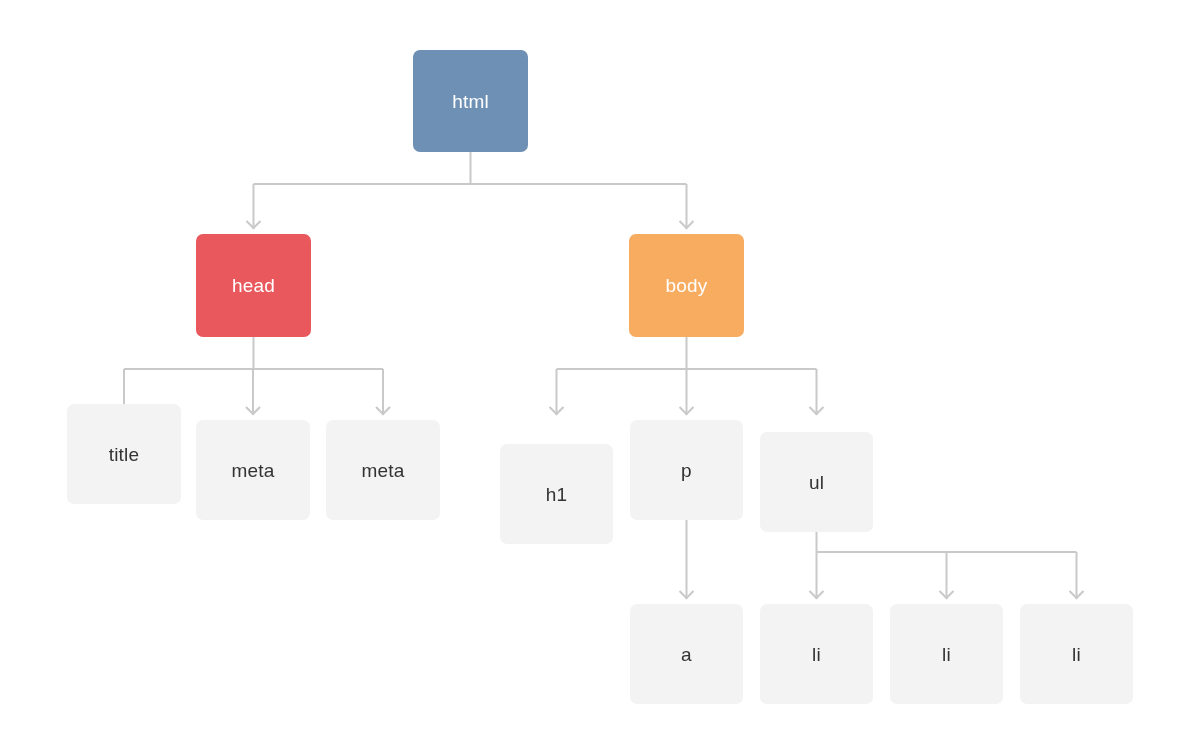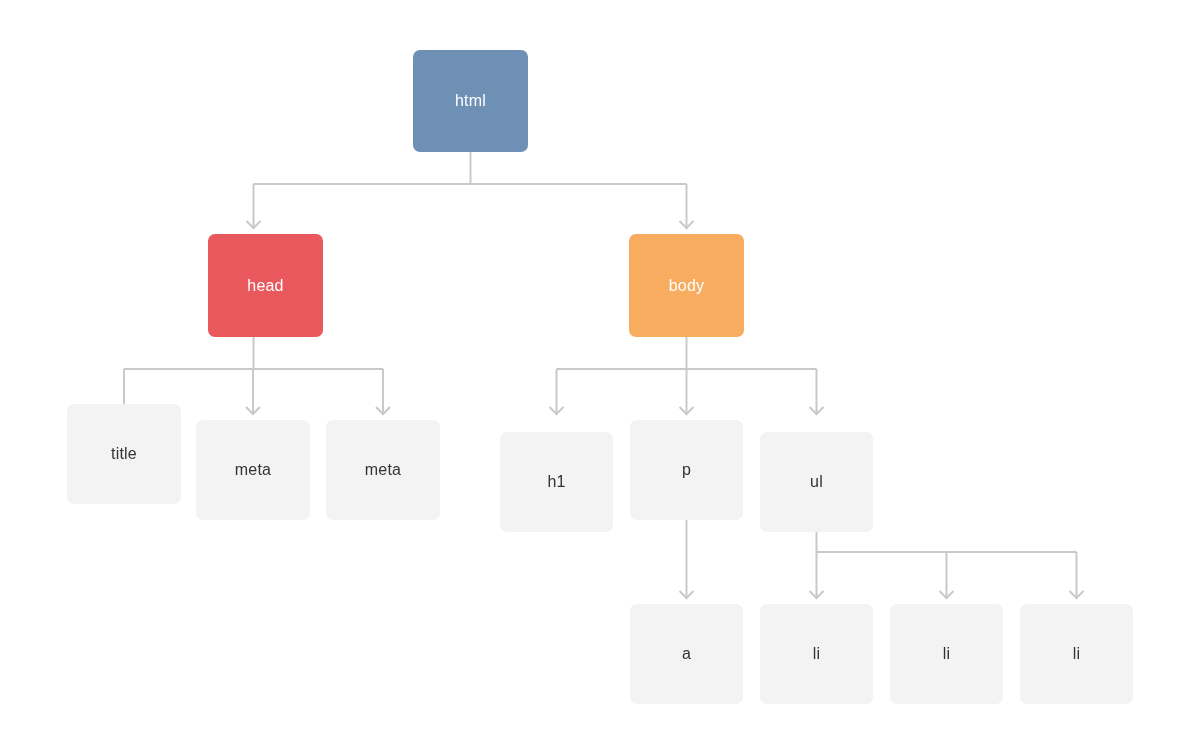--- a/index.html
+++ b/index.html
@@ -26,21 +26,21 @@
     height: 756px;
     pointer-events: none;
   }
   .node {
     position: absolute;
     box-sizing: border-box;
     border-radius: 7px;
     display: flex;
     align-items: center;
     justify-content: center;
-    font-size: 16px;
+    font-size: 19px;
     font-weight: 400;
     letter-spacing: 0.2px;
     line-height: 1;
     user-select: none;
   }
   .node-label {
     display: block;
   }
   .node.leaf {
     background: #f3f3f3;
@@ -94,36 +94,36 @@
       <line x1="816.5" y1="552" x2="816.5" y2="599" stroke="#c9c9c9" stroke-width="2" stroke-linecap="butt"></line>
       <path d="M 809.5 591 L 816.5 598 L 823.5 591" fill="none" stroke="#c9c9c9" stroke-width="2" stroke-linecap="butt" stroke-linejoin="miter"></path>
       <line x1="946.5" y1="552" x2="946.5" y2="599" stroke="#c9c9c9" stroke-width="2" stroke-linecap="butt"></line>
       <path d="M 939.5 591 L 946.5 598 L 953.5 591" fill="none" stroke="#c9c9c9" stroke-width="2" stroke-linecap="butt" stroke-linejoin="miter"></path>
       <line x1="1076.5" y1="552" x2="1076.5" y2="599" stroke="#c9c9c9" stroke-width="2" stroke-linecap="butt"></line>
       <path d="M 1069.5 591 L 1076.5 598 L 1083.5 591" fill="none" stroke="#c9c9c9" stroke-width="2" stroke-linecap="butt" stroke-linejoin="miter"></path>
     </svg>
 <div class="node root" style="left: 413px; top: 50px; width: 115px; height: 102px;">
       <span class="node-label">html</span>
     </div>
-    <div class="node head" style="left: 196px; top: 234px; width: 115px; height: 103px; margin-left: 12px;">
+    <div class="node head" style="left: 196px; top: 234px; width: 115px; height: 103px;">
       <span class="node-label">head</span>
     </div>
     <div class="node body" style="left: 629px; top: 234px; width: 115px; height: 103px;">
       <span class="node-label">body</span>
     </div>
     <div class="node leaf" style="left: 67px; top: 404px; width: 114px; height: 100px;">
       <span class="node-label">title</span>
     </div>
     <div class="node leaf" style="left: 196px; top: 420px; width: 114px; height: 100px;">
       <span class="node-label">meta</span>
     </div>
     <div class="node leaf" style="left: 326px; top: 420px; width: 114px; height: 100px;">
       <span class="node-label">meta</span>
     </div>
-    <div class="node leaf" style="left: 500px; top: 432px; width: 113px; height: 100px;">
+    <div class="node leaf" style="left: 500px; top: 444px; width: 113px; height: 100px;">
       <span class="node-label">h1</span>
     </div>
     <div class="node leaf" style="left: 630px; top: 420px; width: 113px; height: 100px;">
       <span class="node-label">p</span>
     </div>
     <div class="node leaf" style="left: 760px; top: 432px; width: 113px; height: 100px;">
       <span class="node-label">ul</span>
     </div>
     <div class="node leaf" style="left: 630px; top: 604px; width: 113px; height: 100px;">
       <span class="node-label">a</span>

